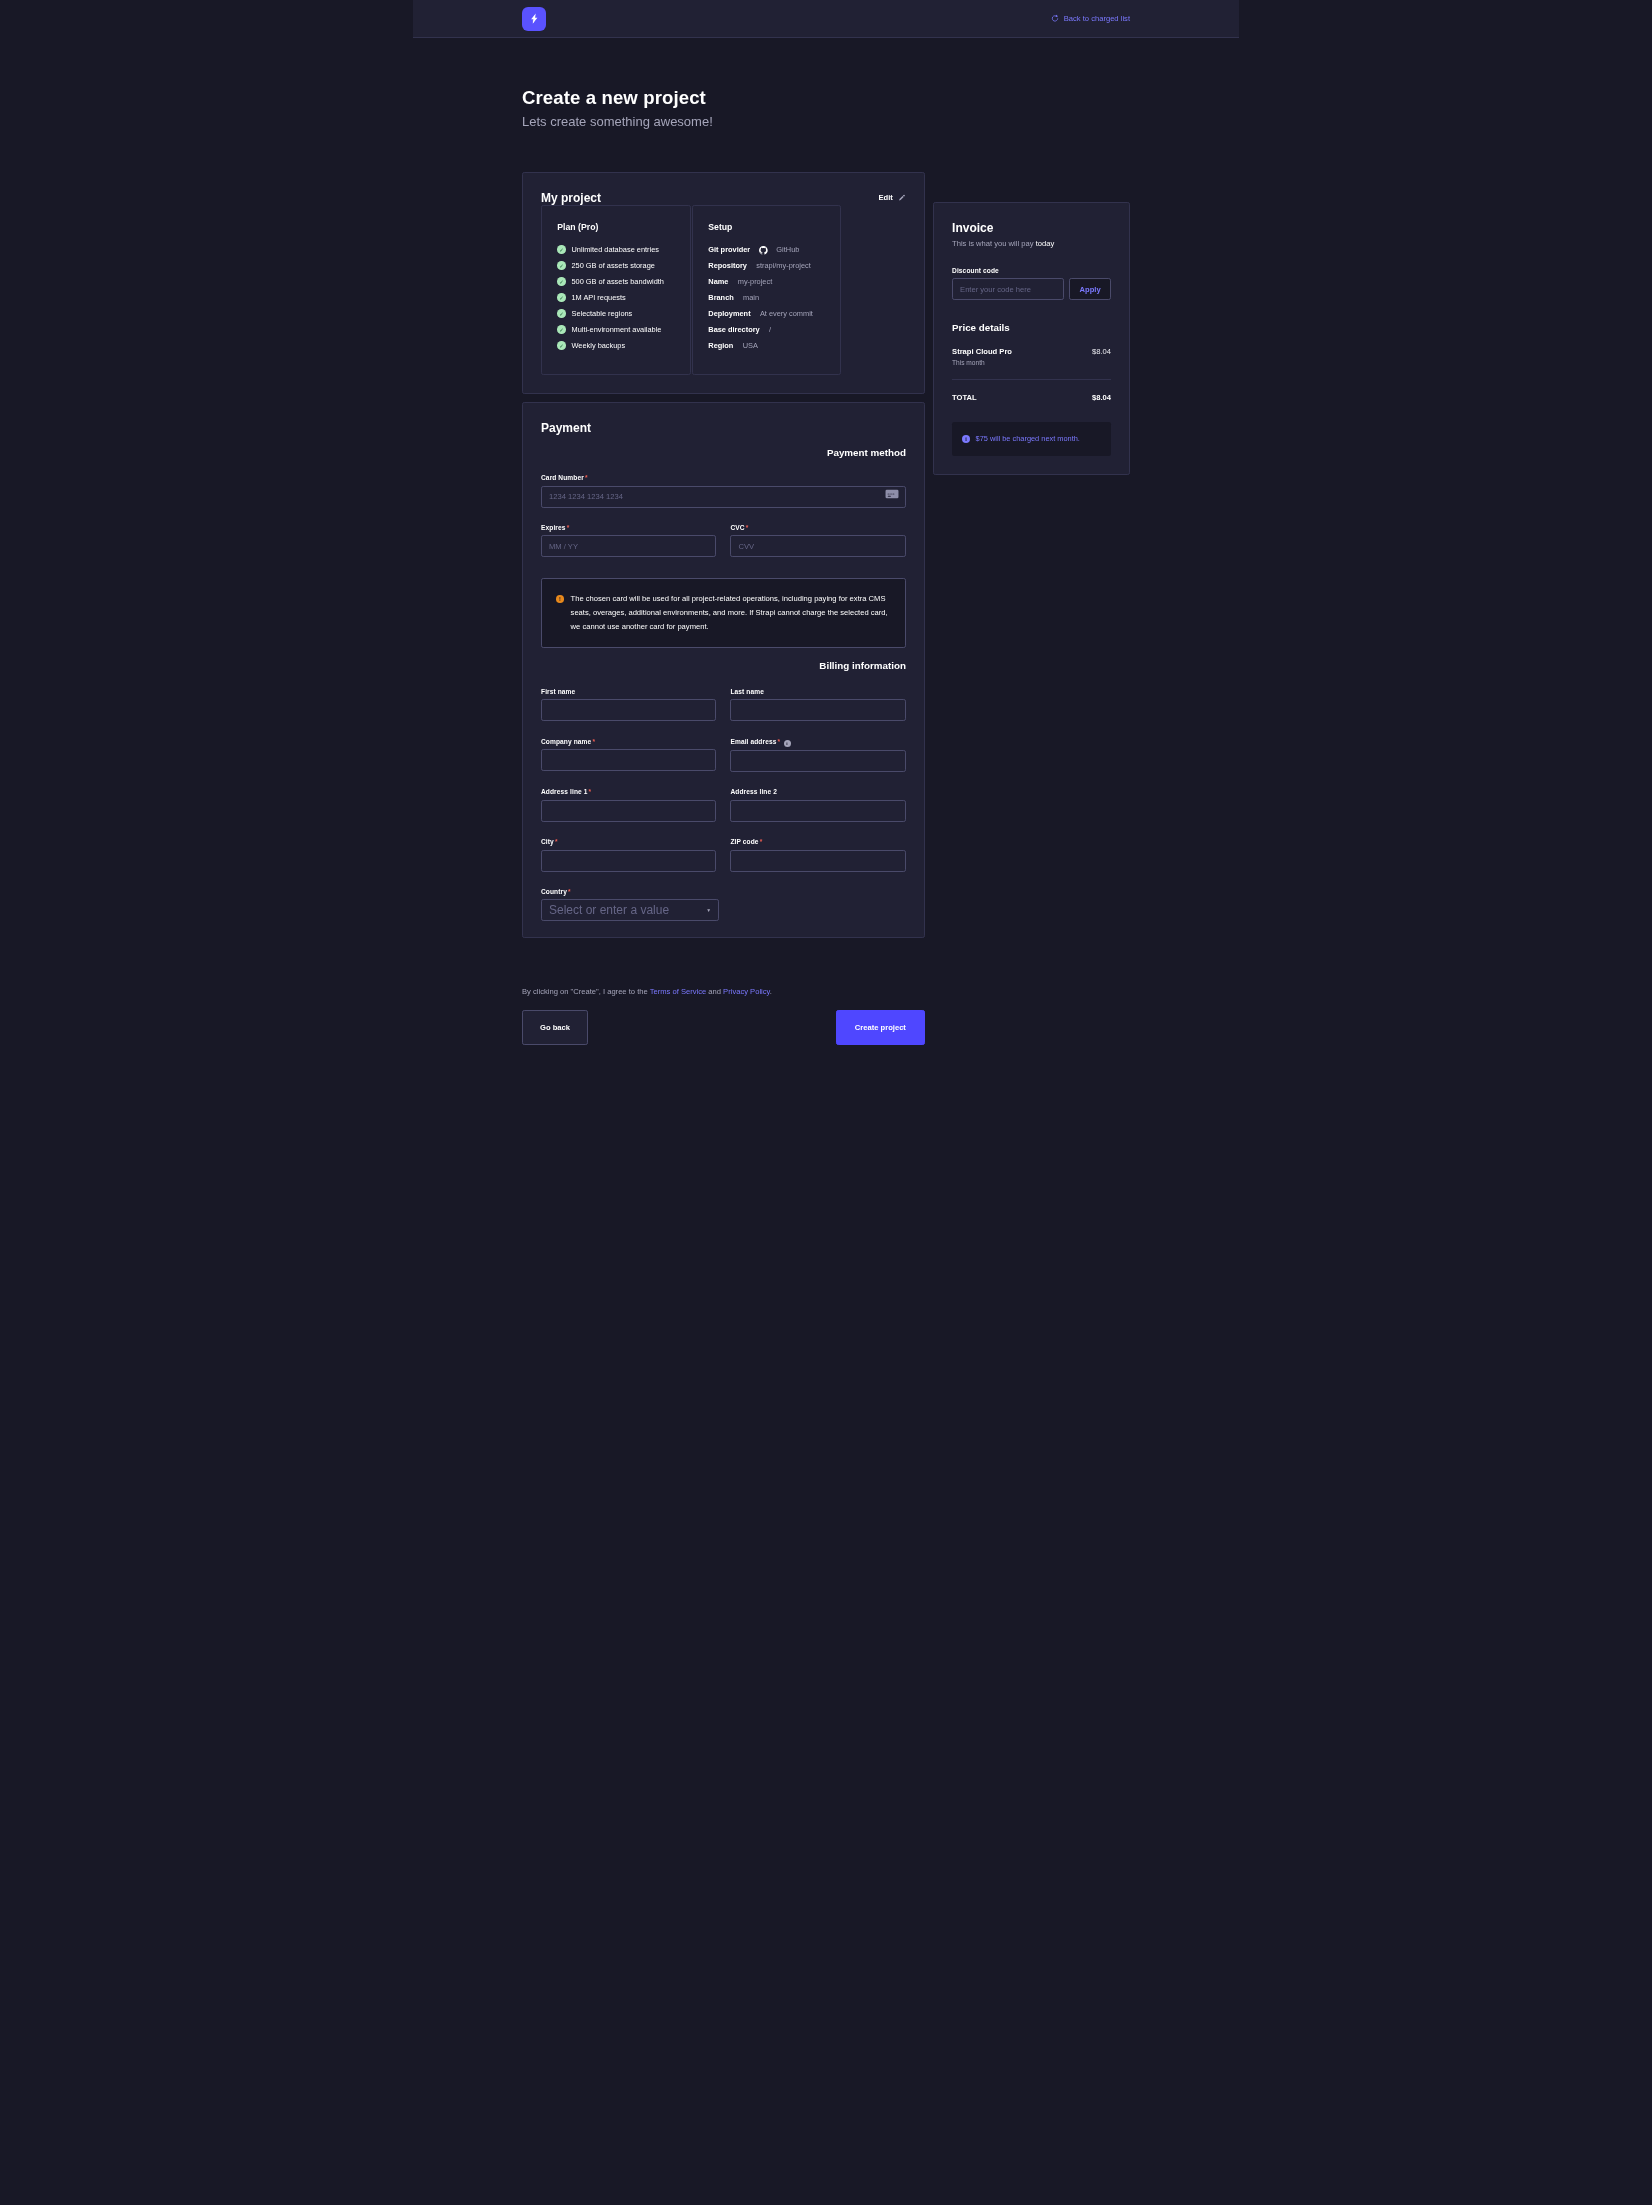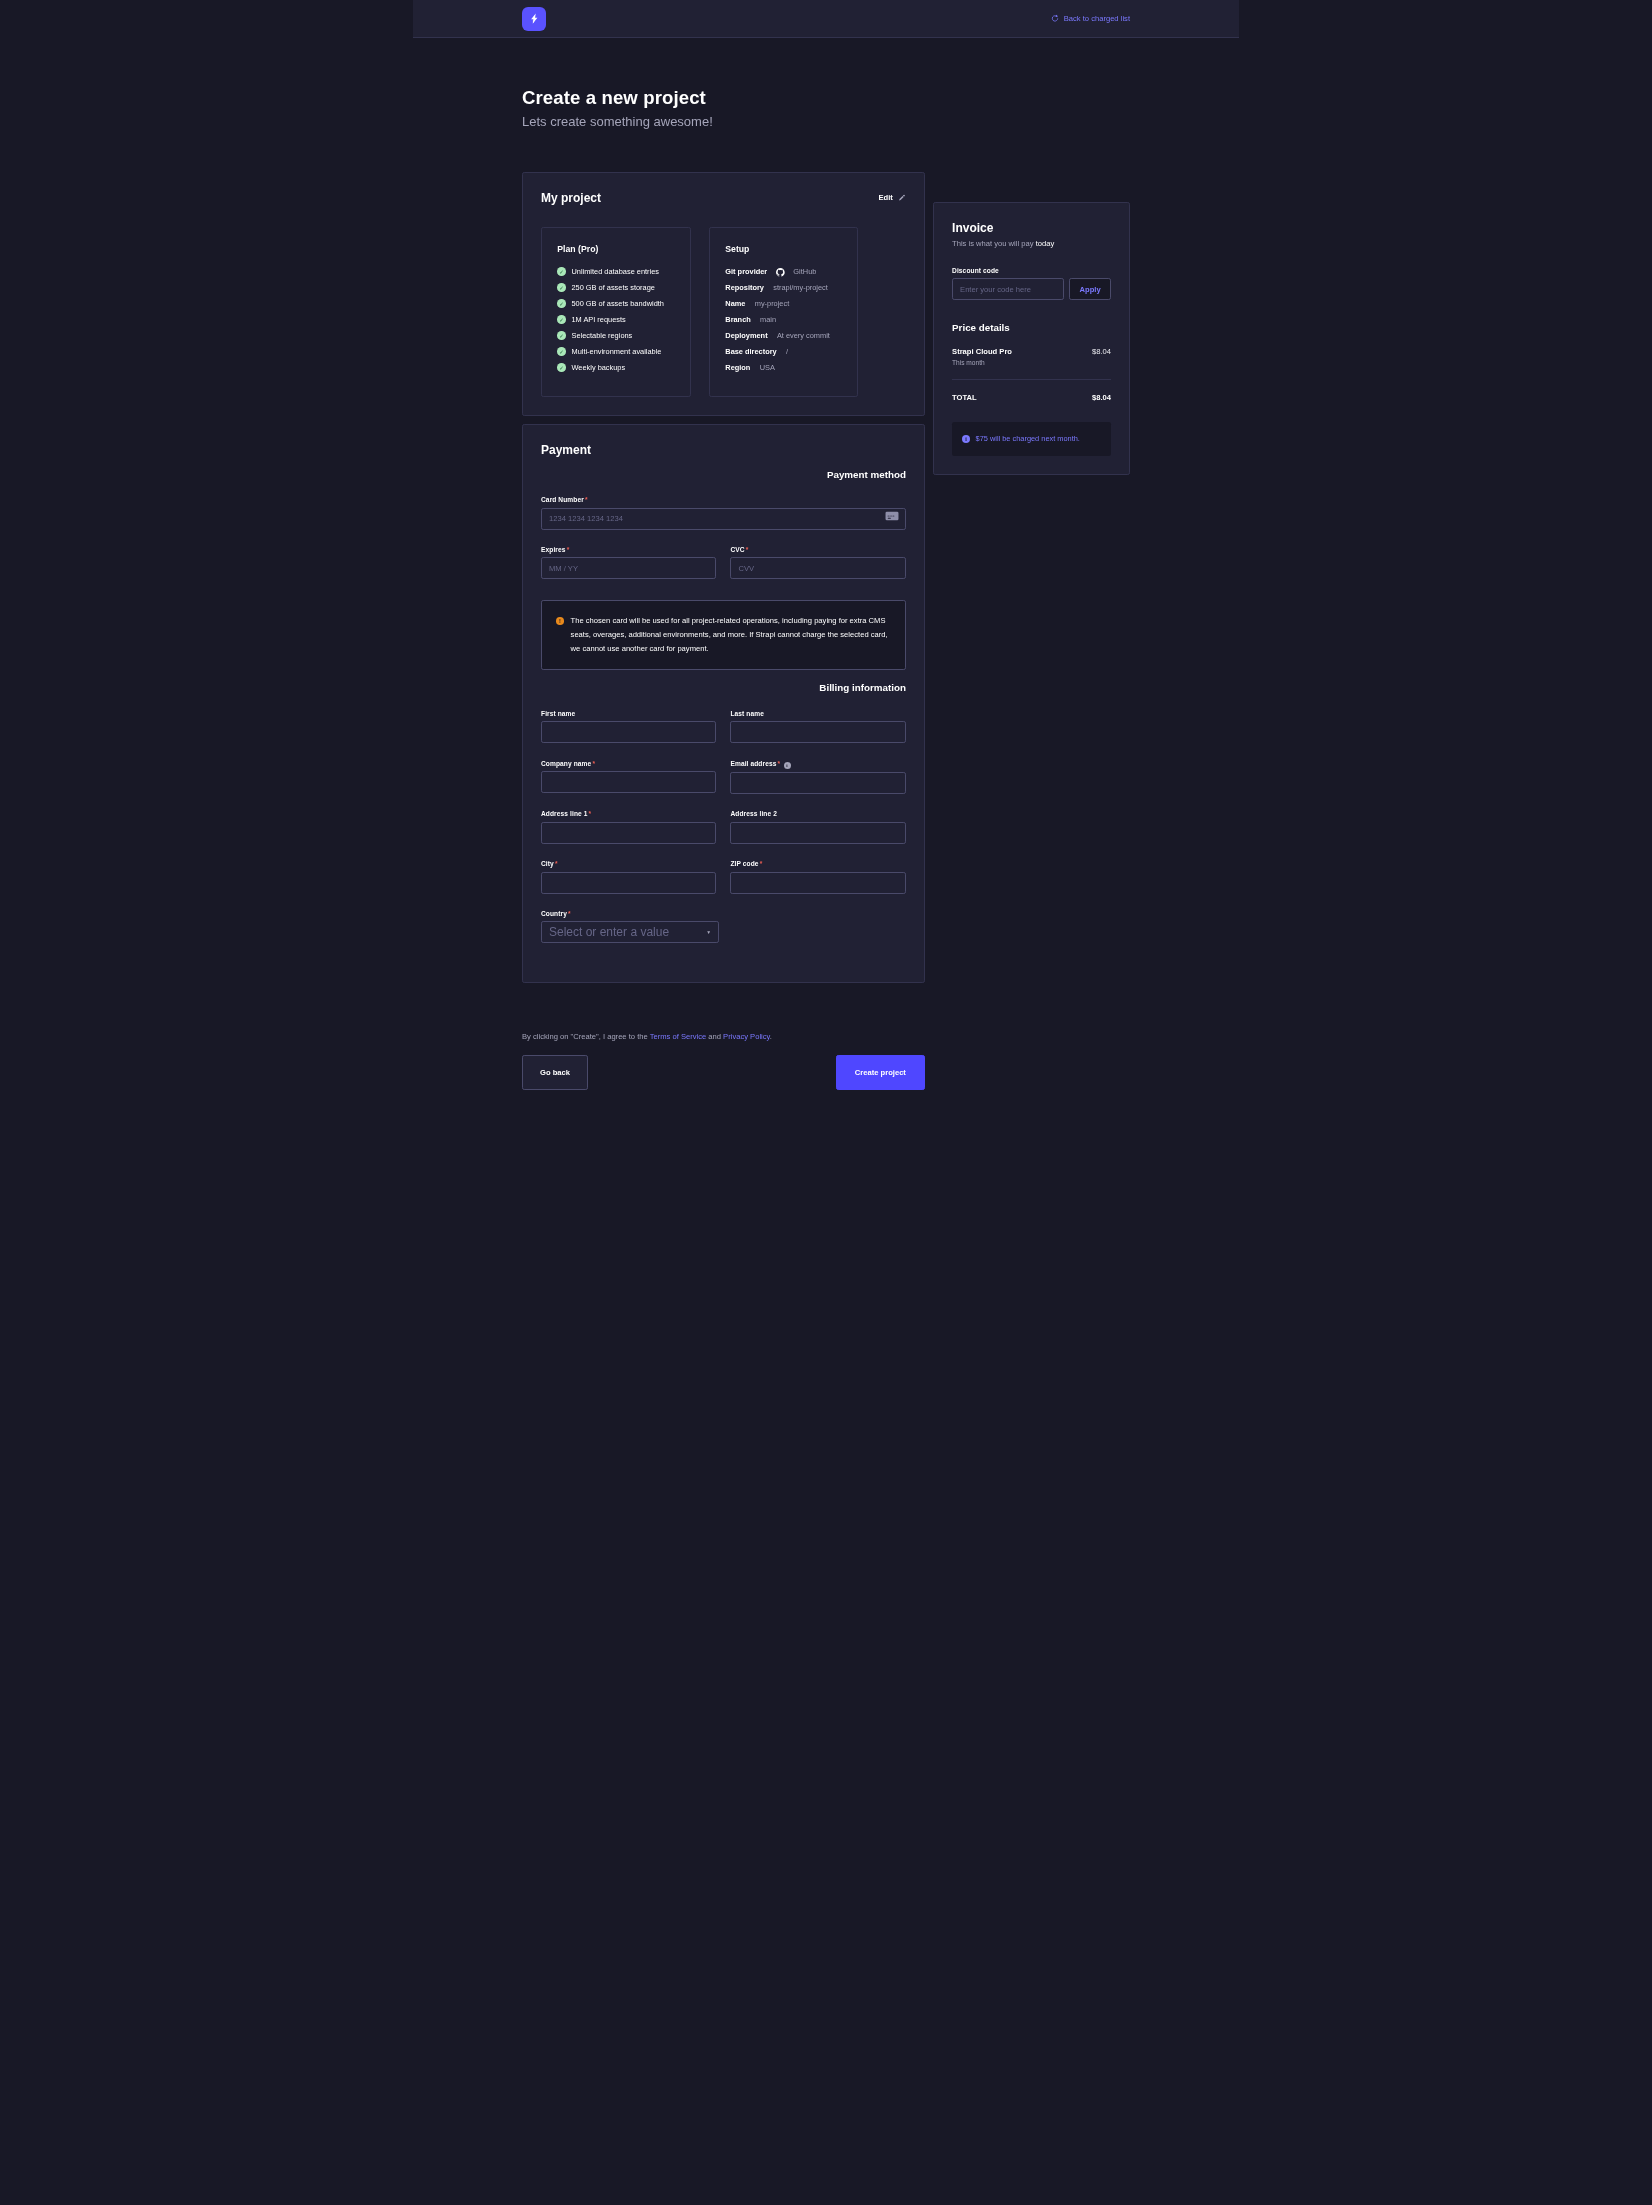--- a/index.html
+++ b/index.html
@@ -42,21 +42,21 @@
   }
   .card-head { display:flex; align-items:center; justify-content:space-between; }
   .card-title { font-size:12px; font-weight:700; }
 
   .edit-btn {
     display:flex; align-items:center; gap:5.5px;
     background:none; border:none; color:#ffffff; font-size:7.6px; font-weight:600;
     font-family:inherit; cursor:pointer;
   }
 
-  .subcards { display:flex; gap:18px; margin-top:22px; }
+  .subcards { display:flex; gap:1px; }
   .subcard {
     border:0.5px solid #32324d; border-radius:2.2px; padding:16.4px 15.3px;
     min-height:158px;
   }
   .subcard.plan { width:150px; }
   .subcard.setup { width:149px; }
   .subcard-title { font-size:8.7px; font-weight:700; }
   .subcard ul { list-style:none; margin-top:13px; }
   .subcard li { display:flex; align-items:center; gap:5.5px; font-size:7.4px; margin-bottom:7px; white-space:nowrap; }
 
@@ -104,21 +104,21 @@
     display:flex; align-items:center; gap:5.5px;
     color:#7b79ff; font-size:7.4px;
   }
   .info-circle {
     width:8.2px; height:8.2px; border-radius:50%; background:#7b79ff; color:#181826;
     font-size:5.5px; font-weight:700; font-family:"Liberation Serif","DejaVu Serif",serif;
     display:inline-flex; align-items:center; justify-content:center; flex:0 0 8.2px;
   }
 
   
-  .payment-card { margin-top:8.2px; padding-bottom:39px; }
+  .payment-card { margin-top:8.2px; padding-bottom:16px; }
   .section-heading { font-size:9.8px; font-weight:700; margin-top:12px;text-align:right; }
   .field { margin-top:16.4px; }
   .field .text-input, .select { margin-top:4.4px; }
   .input-wrap { position:relative; }
   .input-wrap .cc-icon { position:absolute; right:6.6px; top:50%; transform:translateY(-50%); }
   .grid2 { display:grid; grid-template-columns:1fr 1fr; column-gap:14px; }
   .warning-box {
     margin-top:21px; background:#181826; border:0.5px solid #4a4a6a; border-radius:2.2px;
     padding:13px 14px; display:flex; gap:7px; align-items:flex-start;
   }

